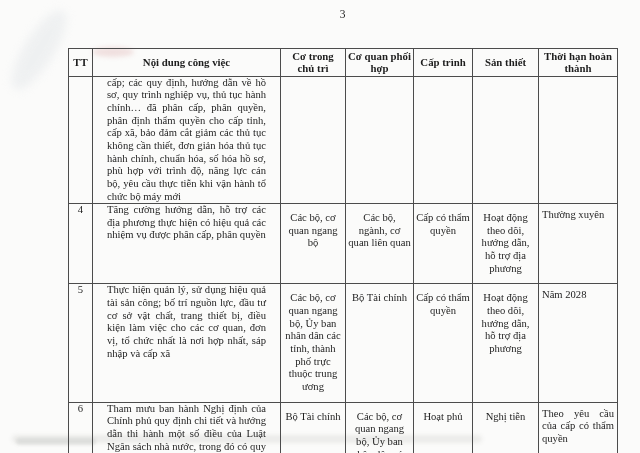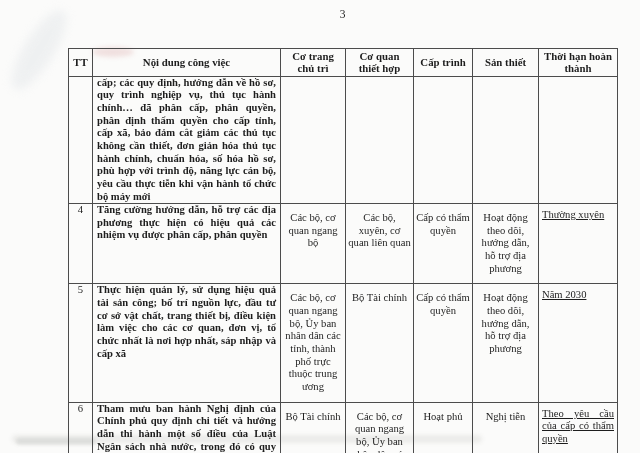--- a/index.html
+++ b/index.html
@@ -44,23 +44,23 @@
     font-size:10.8px; line-height:12.3px; padding:1px 2px; height:24px;
   }
   .doc-table td {
     vertical-align:top; font-size:10.6px; line-height:12.65px; padding:0 2px;
   }
   tr.r0 { height:114px; }
   tr.r1 { height:57px; }
   tr.r2 { height:88px; }
   tr.r3 { height:78px; }
   td.cell-tt   { text-align:center; }
-  td.cell-task { text-align:justify; padding:0 4px;font-weight:bold; }
+  td.cell-task { text-align:justify; padding:0 14px; }
   td.cell-mid  { text-align:center; padding:8px 2px;font-family:Liberation Serif, serif; }
-  td.cell-due  { text-align:justify; padding:5px 3px;text-decoration:underline; }
+  td.cell-due  { text-align:justify; padding:5px 3px; }
 </style>
 </head>
 <body>
 
 <div class="page">
 
   <div class="artifact artifact-topleft"></div>
   <div class="artifact artifact-pink"></div>
   <div class="artifact artifact-bottom"></div>
   <div class="artifact artifact-bottom2"></div>
@@ -74,54 +74,54 @@
       <col style="width:65px">
       <col style="width:68px">
       <col style="width:59px">
       <col style="width:66px">
       <col style="width:79px">
     </colgroup>
     <thead>
       <tr>
         <th>TT</th>
         <th>Nội dung công việc</th>
-        <th>Cơ trang chủ trì</th>
-        <th>Cơ quan thiết hợp</th>
+        <th>Cơ trong chủ trì</th>
+        <th>Cơ quan phối hợp</th>
         <th>Cấp trình</th>
         <th>Sản thiết</th>
         <th>Thời hạn hoàn thành</th>
       </tr>
     </thead>
     <tbody>
       <tr class="r0">
         <td class="cell-tt"></td>
         <td class="cell-task">cấp; các quy định, hướng dẫn về hồ sơ, quy trình nghiệp vụ, thủ tục hành chính… đã phân cấp, phân quyền, phân định thẩm quyền cho cấp tỉnh, cấp xã, bảo đảm cắt giảm các thủ tục không cần thiết, đơn giản hóa thủ tục hành chính, chuẩn hóa, số hóa hồ sơ, phù hợp với trình độ, năng lực cán bộ, yêu cầu thực tiễn khi vận hành tổ chức bộ máy mới</td>
         <td class="cell-mid"></td>
         <td class="cell-mid"></td>
         <td class="cell-mid"></td>
         <td class="cell-mid"></td>
         <td class="cell-due"></td>
       </tr>
       <tr class="r1">
         <td class="cell-tt">4</td>
         <td class="cell-task">Tăng cường hướng dẫn, hỗ trợ các địa phương thực hiện có hiệu quả các nhiệm vụ được phân cấp, phân quyền</td>
         <td class="cell-mid">Các bộ, cơ quan ngang bộ</td>
-        <td class="cell-mid">Các bộ, xuyên, cơ quan liên quan</td>
+        <td class="cell-mid">Các bộ, ngành, cơ quan liên quan</td>
         <td class="cell-mid">Cấp có thẩm quyền</td>
         <td class="cell-mid">Hoạt động theo dõi, hướng dẫn, hỗ trợ địa phương</td>
         <td class="cell-due">Thường xuyên</td>
       </tr>
       <tr class="r2">
         <td class="cell-tt">5</td>
         <td class="cell-task">Thực hiện quản lý, sử dụng hiệu quả tài sản công; bố trí nguồn lực, đầu tư cơ sở vật chất, trang thiết bị, điều kiện làm việc cho các cơ quan, đơn vị, tổ chức nhất là nơi hợp nhất, sáp nhập và cấp xã</td>
         <td class="cell-mid">Các bộ, cơ quan ngang bộ, Ủy ban nhân dân các tỉnh, thành phố trực thuộc trung ương</td>
         <td class="cell-mid">Bộ Tài chính</td>
         <td class="cell-mid">Cấp có thẩm quyền</td>
         <td class="cell-mid">Hoạt động theo dõi, hướng dẫn, hỗ trợ địa phương</td>
-        <td class="cell-due">Năm 2030</td>
+        <td class="cell-due">Năm 2028</td>
       </tr>
       <tr class="r3">
         <td class="cell-tt">6</td>
         <td class="cell-task">Tham mưu ban hành Nghị định của Chính phủ quy định chi tiết và hướng dẫn thi hành một số điều của Luật Ngân sách nhà nước, trong đó có quy định việc thực hiện quản lý ngân sách theo kết quả thực hiện nhiệm vụ; các bộ, cơ quan quản lý</td>
         <td class="cell-mid">Bộ Tài chính</td>
         <td class="cell-mid">Các bộ, cơ quan ngang bộ, Ủy ban nhân dân các tỉnh, thành phố trực</td>
         <td class="cell-mid">Hoạt phủ</td>
         <td class="cell-mid">Nghị tiễn</td>
         <td class="cell-due">Theo yêu cầu của cấp có thẩm quyền</td>
       </tr>

